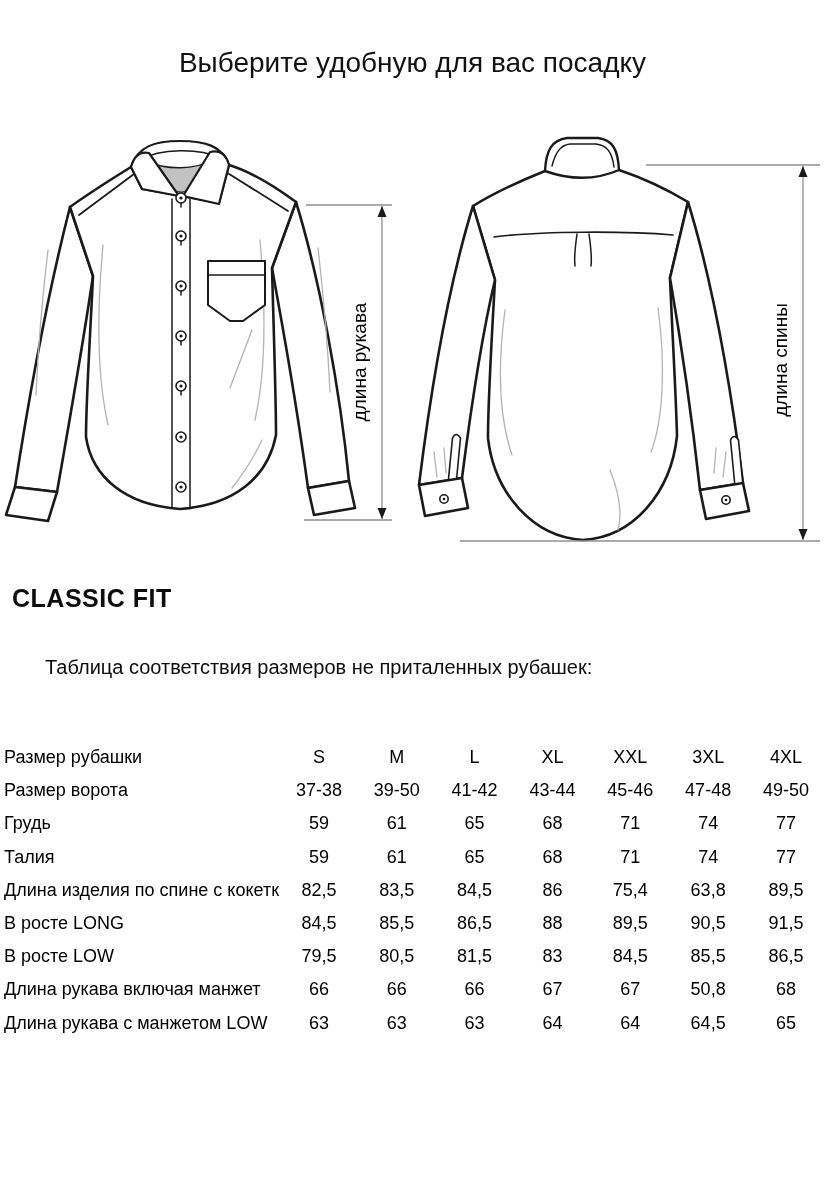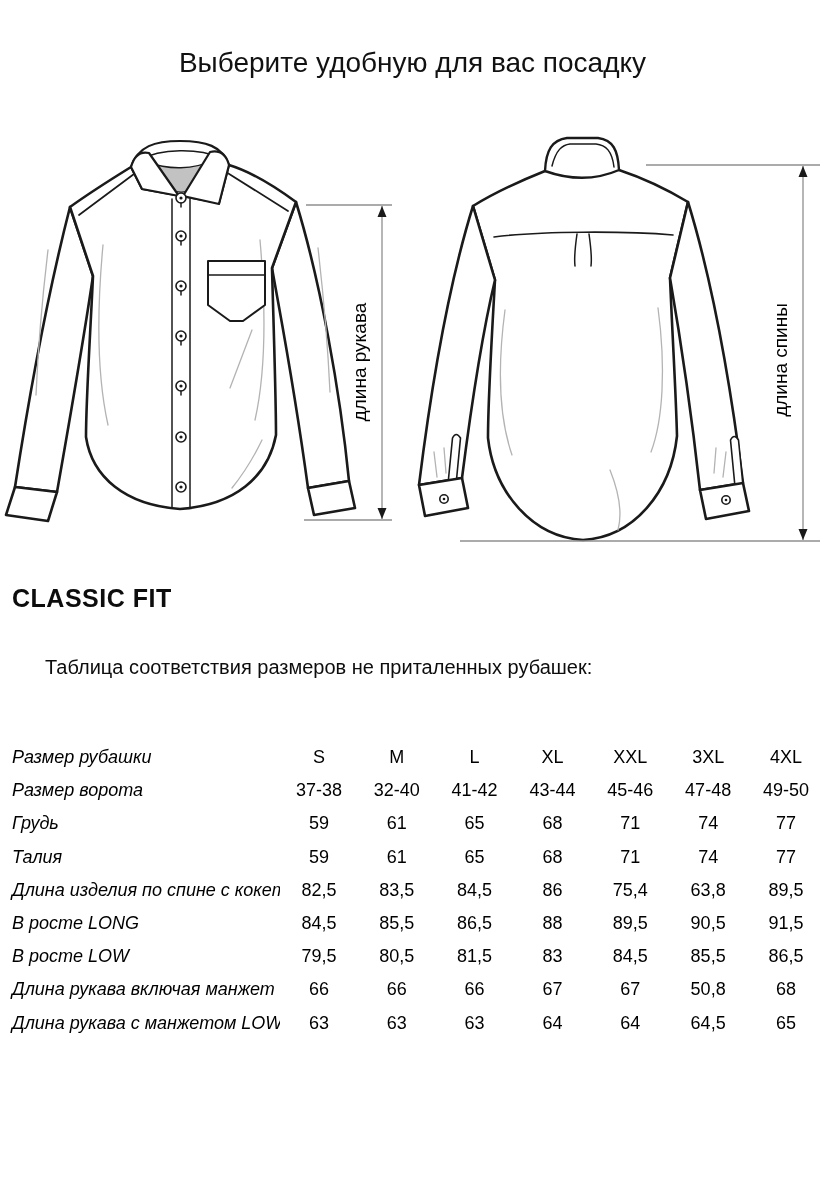--- a/index.html
+++ b/index.html
@@ -29,21 +29,21 @@
     position:absolute;top:741px;left:0;width:825px;
     border-collapse:collapse;table-layout:fixed;
     font-size:18px;color:#000;
   }
   .size-table col.labelcol{width:280px;}
   .size-table th,.size-table td{
     height:33.2px;padding:0;margin:0;
     font-weight:normal;text-align:center;vertical-align:middle;
     white-space:nowrap;overflow:hidden;
   }
-  .size-table .rowlabel{text-align:left;padding-left:12px;font-style:italic;}
+  .size-table .rowlabel{text-align:left;padding-left:4px;}
   svg text{font-family:"Liberation Sans", sans-serif;font-size:19px;fill:#000;}
   .outline{fill:#ffffff;stroke:#1a1a1a;stroke-width:2.6;stroke-linejoin:round;stroke-linecap:round;}
   .detail{fill:none;stroke:#1a1a1a;stroke-width:1.5;stroke-linecap:round;}
   .seam{fill:none;stroke:#1a1a1a;stroke-width:1.7;stroke-linecap:round;}
   .crease{fill:none;stroke:#b3b3b3;stroke-width:1.3;stroke-linecap:round;}
   .dim{stroke:#8f8f8f;stroke-width:1.3;fill:none;}
   .dimarrow{fill:#1a1a1a;stroke:none;}
   .btn{fill:#ffffff;stroke:#1a1a1a;stroke-width:1.6;}
 </style>
 </head>
@@ -215,21 +215,21 @@
           <th>XL</th>
           <th>XXL</th>
           <th>3XL</th>
           <th>4XL</th>
         </tr>
     </thead>
     <tbody>
         <tr>
           <td class="rowlabel">Размер ворота</td>
           <td>37-38</td>
-          <td>32-40</td>
+          <td>39-50</td>
           <td>41-42</td>
           <td>43-44</td>
           <td>45-46</td>
           <td>47-48</td>
           <td>49-50</td>
         </tr>
         <tr>
           <td class="rowlabel">Грудь</td>
           <td>59</td>
           <td>61</td>

